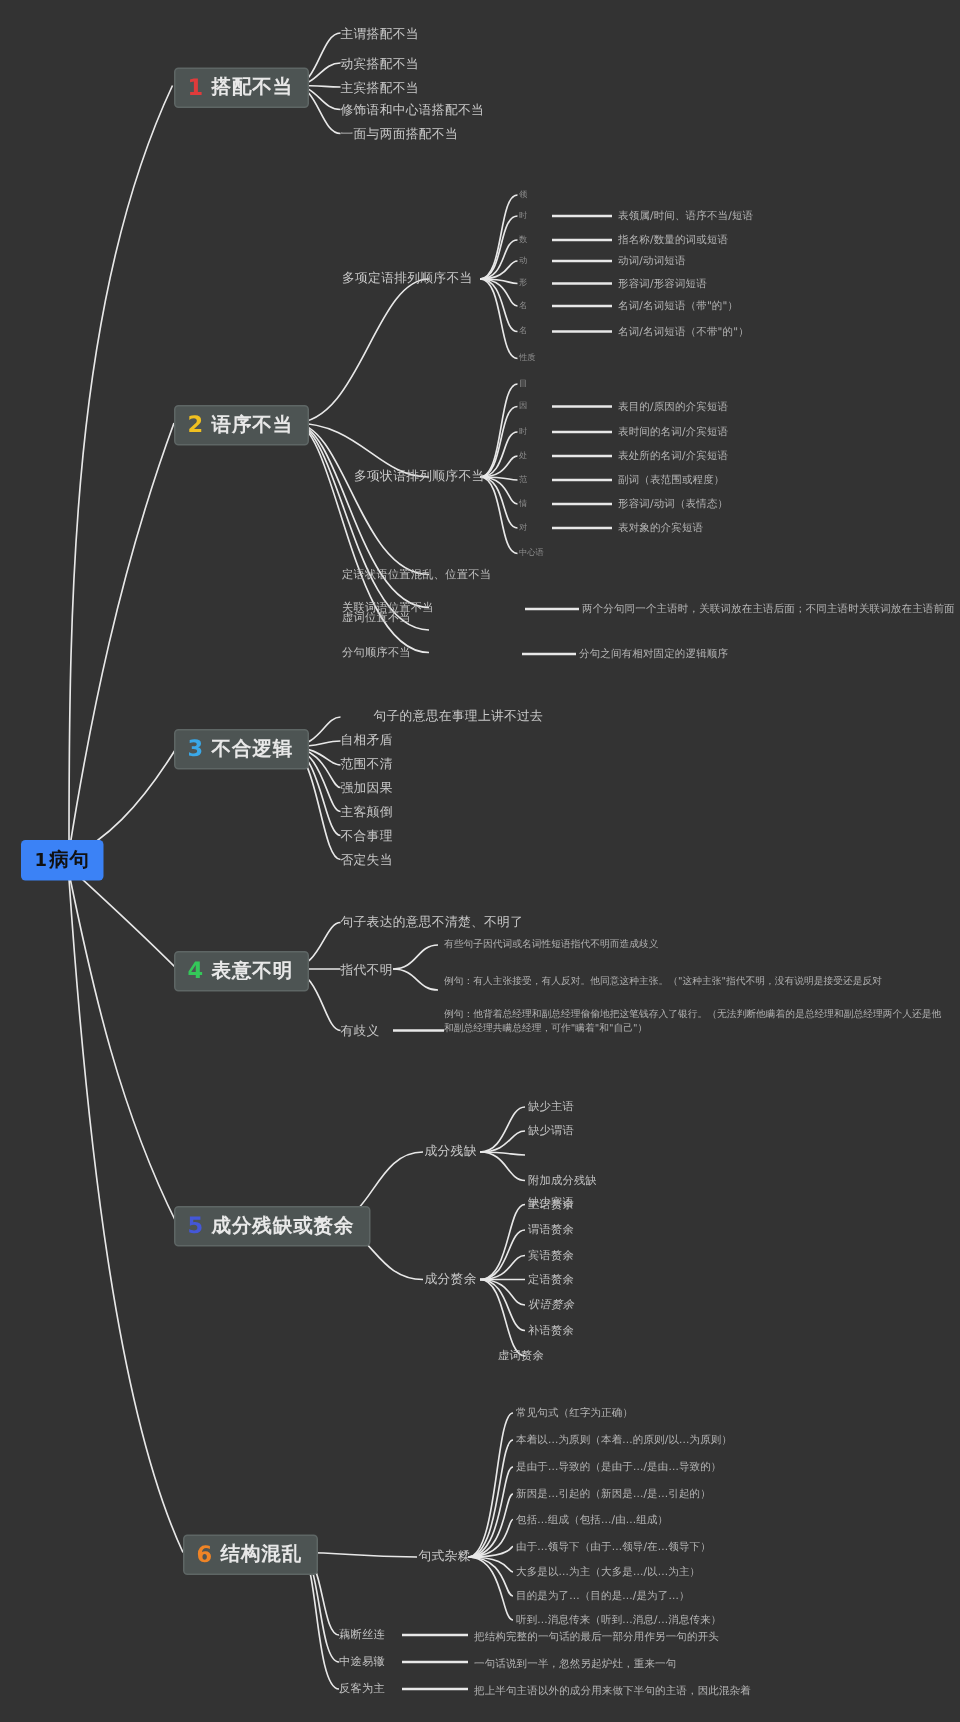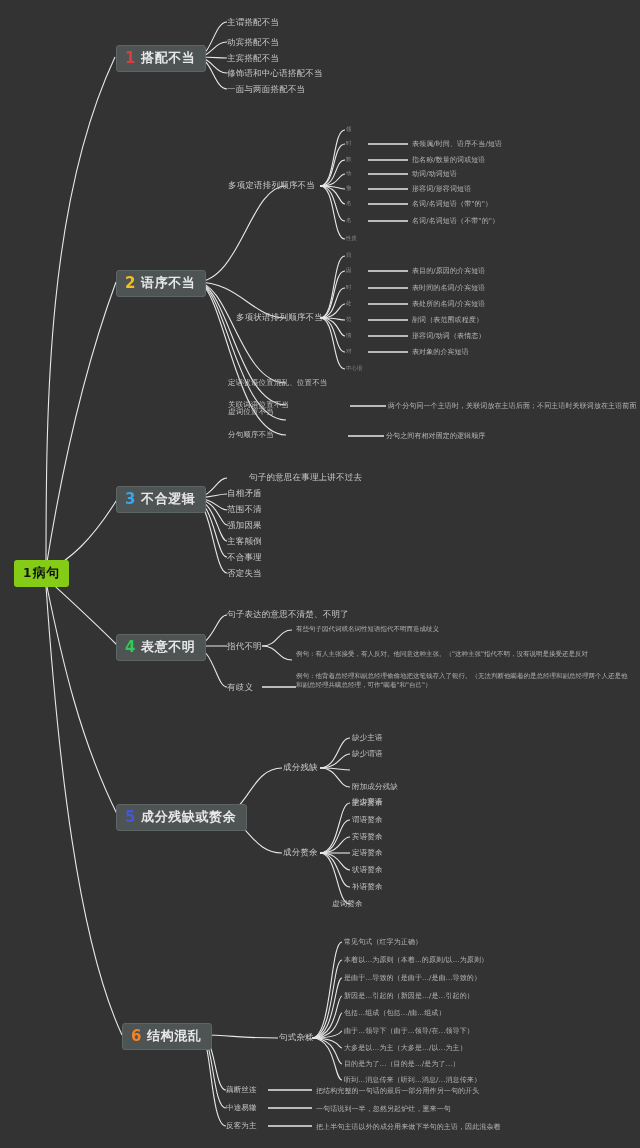--- a/index.html
+++ b/index.html
@@ -11,21 +11,21 @@
     position:relative;
     overflow:hidden;
   }
   #canvas{position:absolute;inset:0;width:640px;height:1148px;}
   .svglayer{position:absolute;left:0;top:0;width:640px;height:1148px;pointer-events:none;}
   .node{position:absolute;white-space:nowrap;}
 
   
   .root{
     left:14px;top:560px;
-    background:#84cc16;
+    background:#3b82f6;
     color:#111;
     font-size:13px;font-weight:bold;
     padding:4px 9px 5px 9px;
     border-radius:3px;
     letter-spacing:.5px;
   }
   .root .num{font-size:12px;margin-right:1px;}
 
   
   .l1{
@@ -261,21 +261,21 @@
 
   <div class="node l3" style="left:352px;top:733px;">缺少主语</div>
   <div class="node l3" style="left:352px;top:749px;">缺少谓语</div>
   <div class="node l3" style="left:352px;top:765px;margin-top:32px;">缺少宾语</div>
   <div class="node l3" style="left:352px;top:782px;">附加成分残缺</div>
 
   <div class="node l3" style="left:352px;top:798px;">主语赘余</div>
   <div class="node l3" style="left:352px;top:815px;">谓语赘余</div>
   <div class="node l3" style="left:352px;top:832px;text-align:right;">宾语赘余</div>
   <div class="node l3" style="left:352px;top:848px;">定语赘余</div>
-  <div class="node l3" style="left:352px;top:865px;">状语赘余</div>
+  <div class="node l3" style="left:352px;top:865px;font-style:italic;">状语赘余</div>
   <div class="node l3" style="left:352px;top:882px;">补语赘余</div>
   <div class="node l3" style="left:332px;top:899px;">虚词赘余</div>
 
   <div class="node l1" style="left:122px;top:1023px;">
     <span class="num" style="color:#ef8426">6</span>
     <span>结构混乱</span>
   </div>
   <div class="node l2" style="left:279px;top:1032px;">句式杂糅</div>
 
   <div class="node l4" style="left:344px;top:937px;">常见句式（红字为正确）</div>

